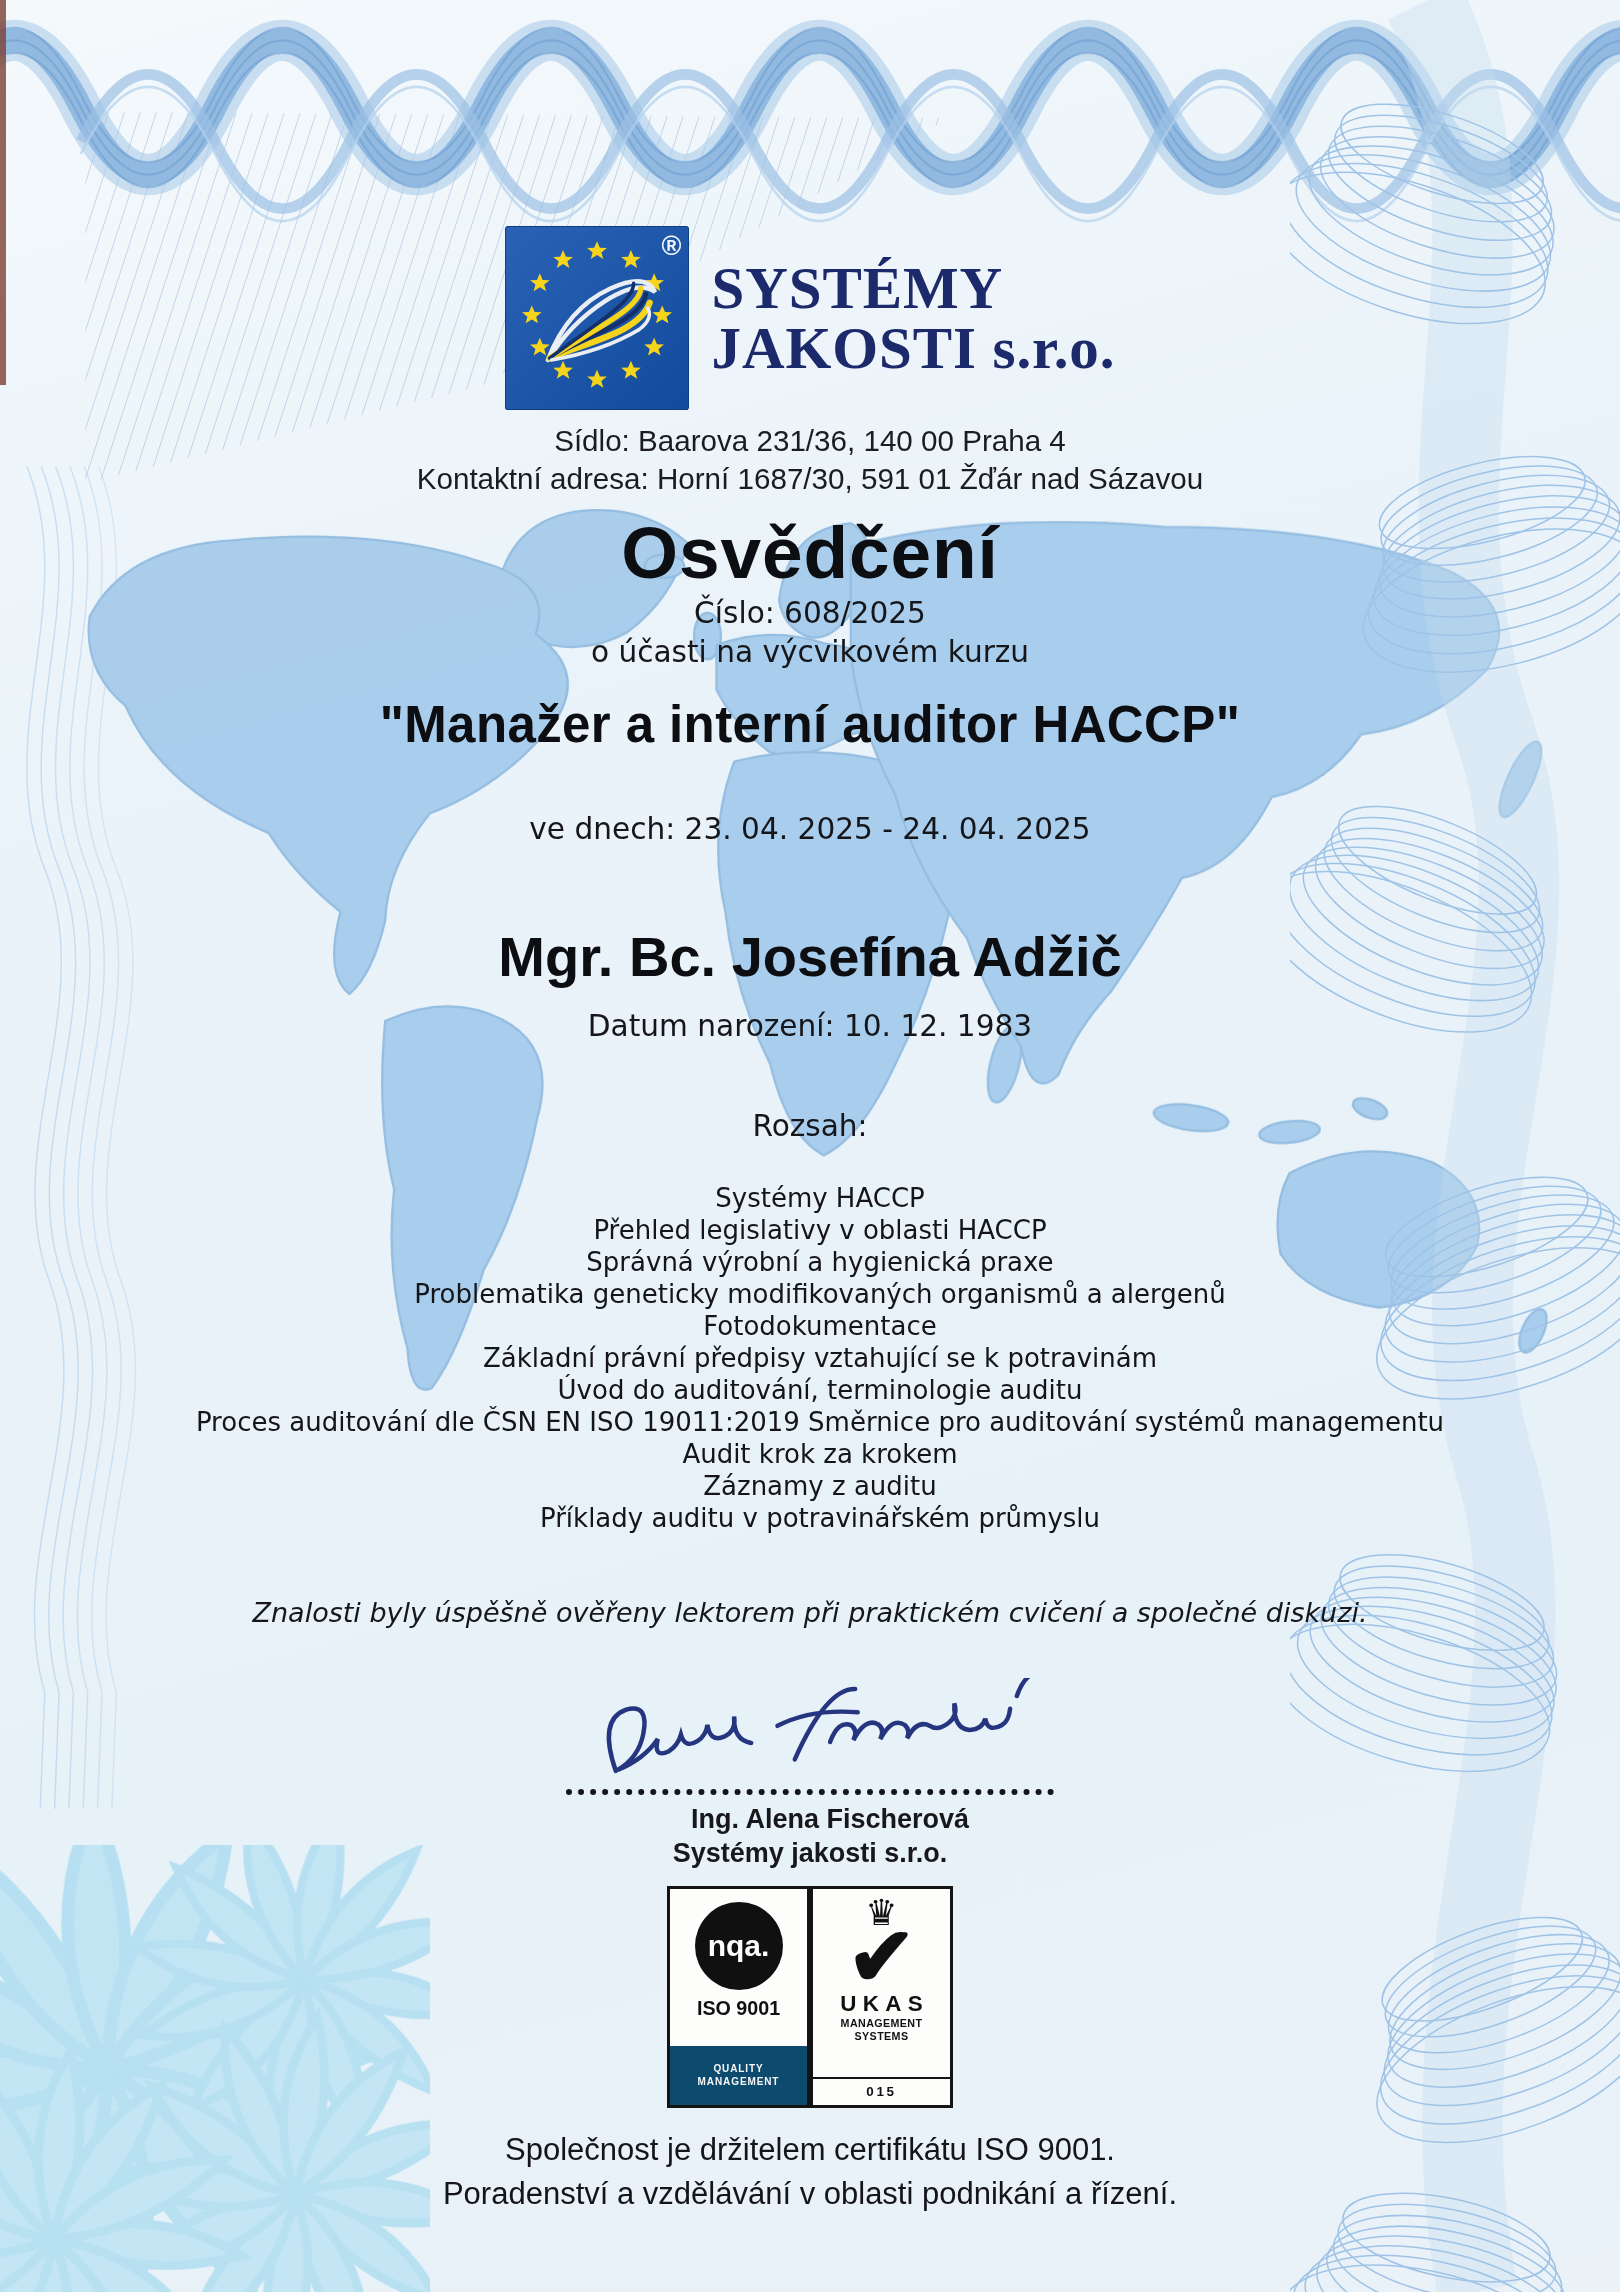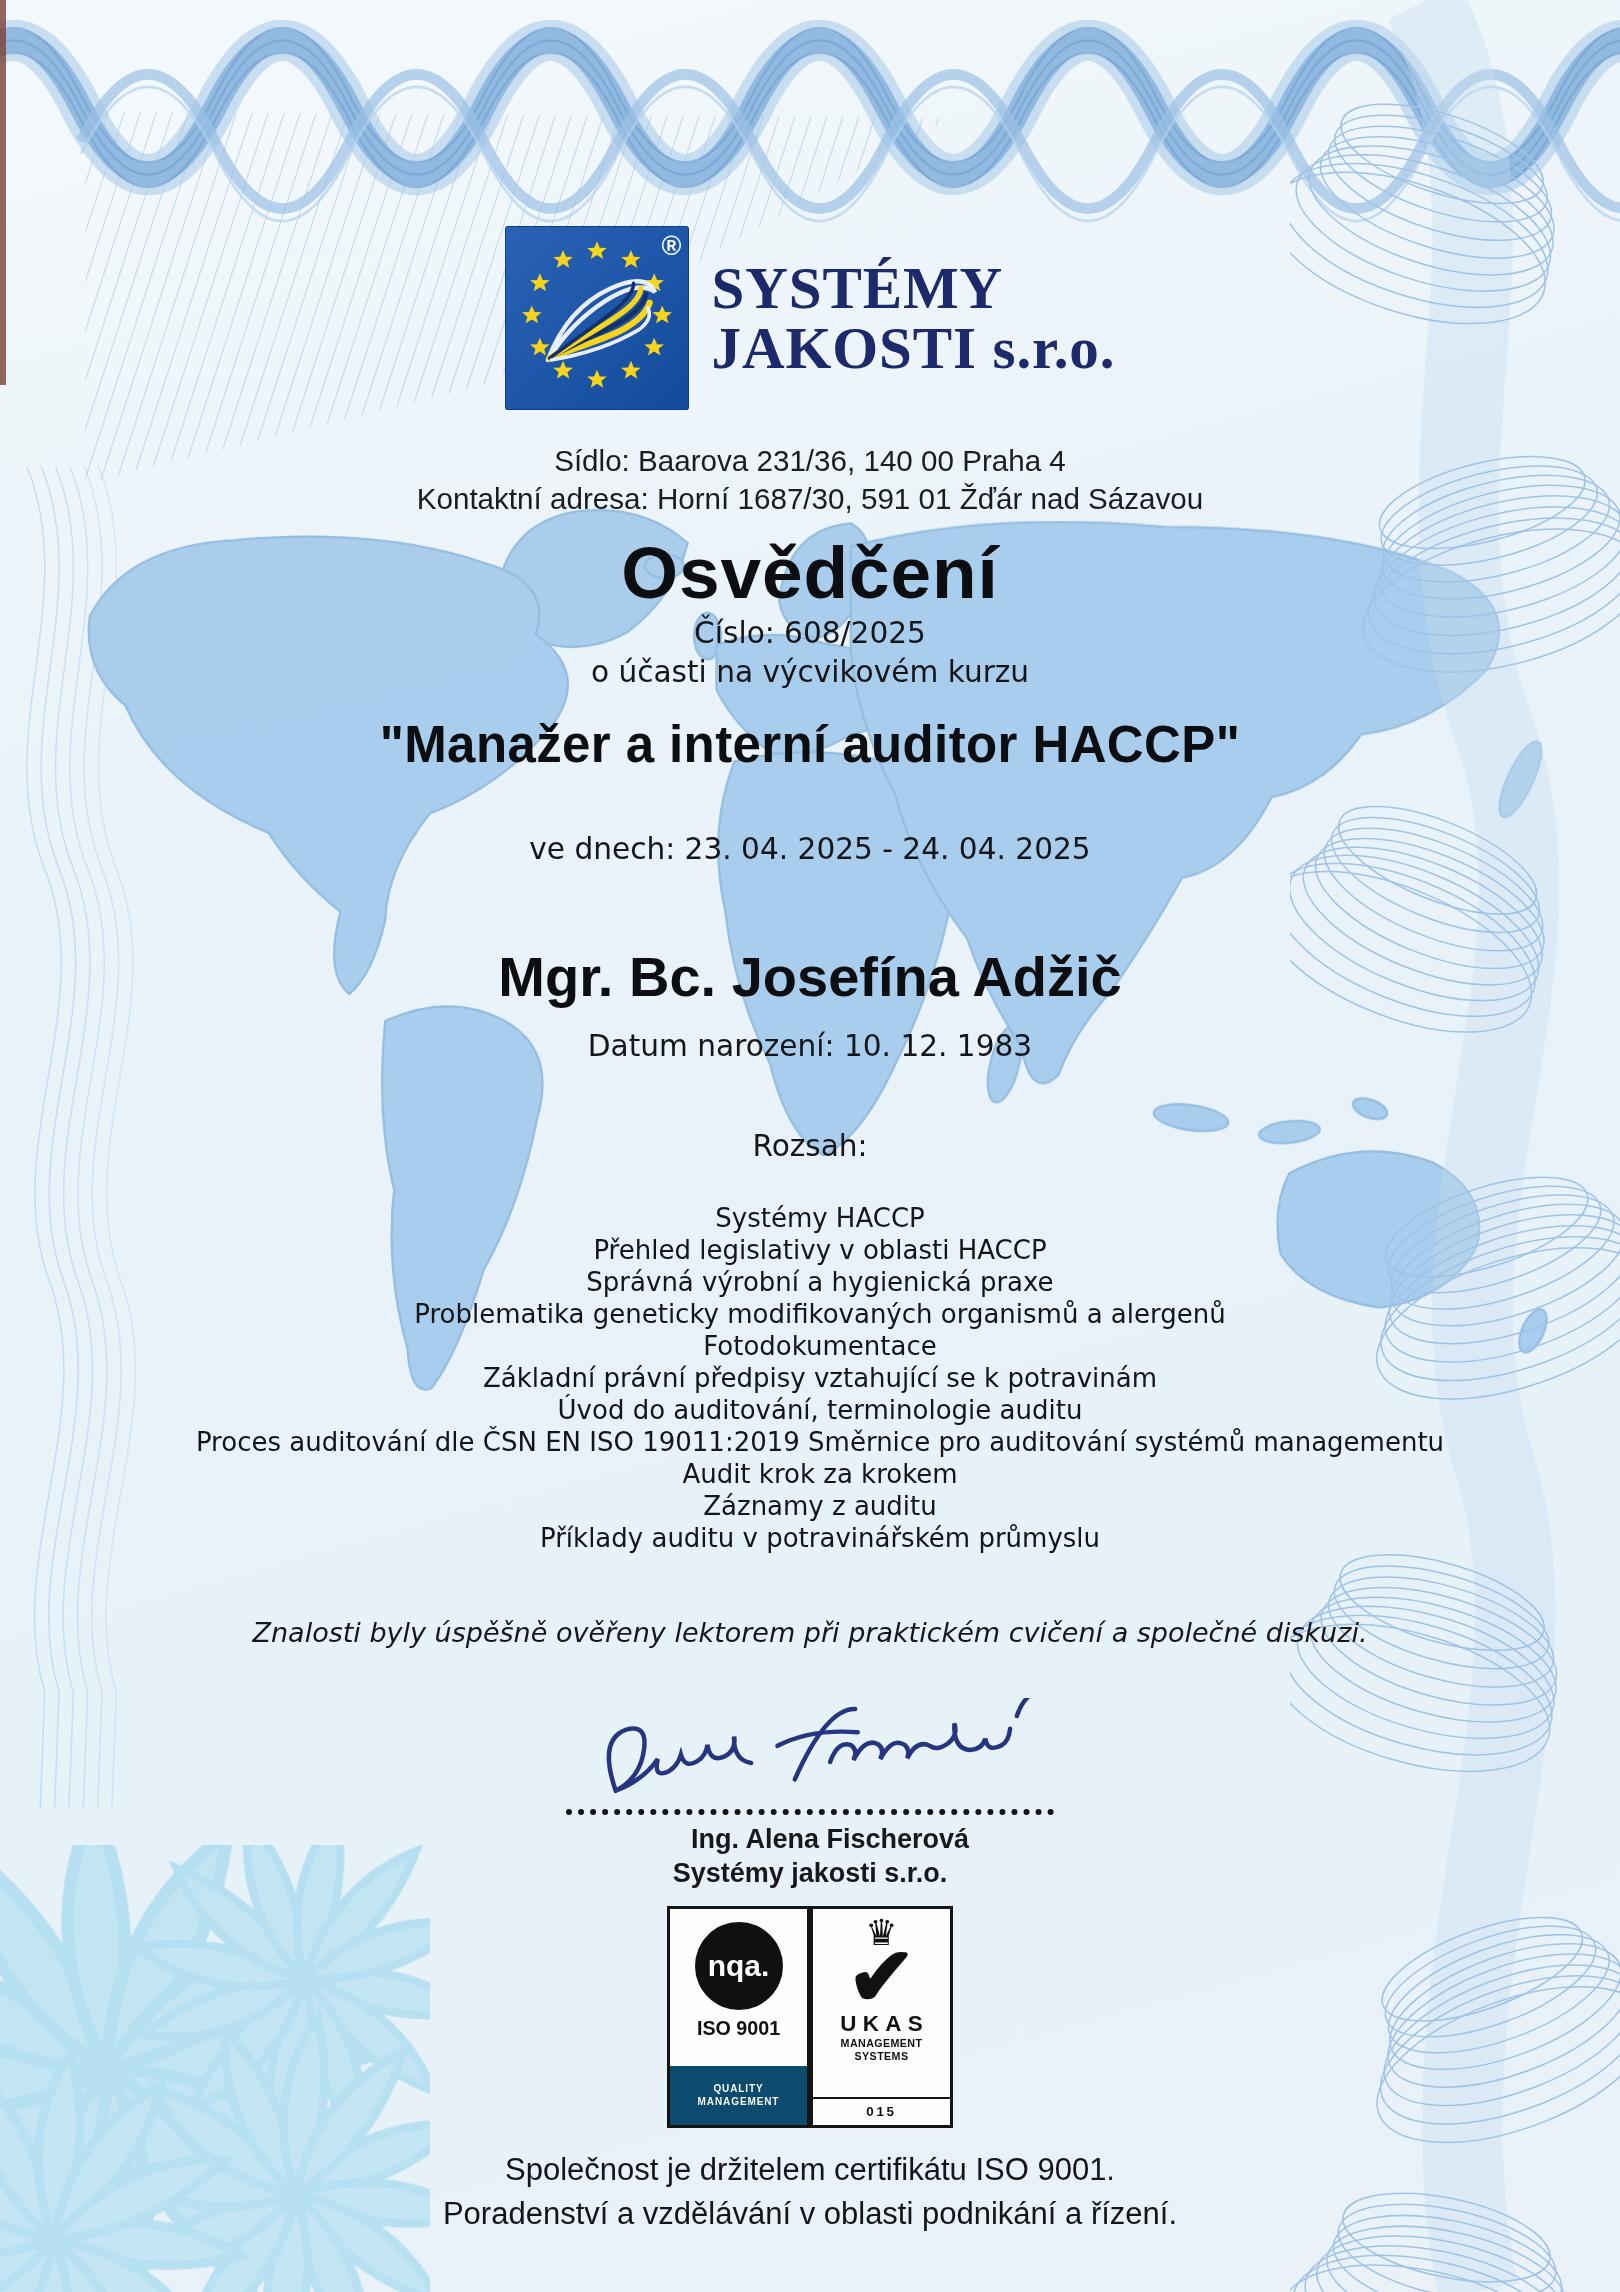--- a/index.html
+++ b/index.html
@@ -14,21 +14,21 @@
 
   
   .logo-row{display:flex;justify-content:center;align-items:center;gap:23px;padding-top:226px;}
   .logo-mark{position:relative;width:184px;height:184px;background:linear-gradient(135deg,#2a62b5,#124a9c);
     border-radius:3.6px;box-shadow:0 0 0 0.9px #0e3d85 inset;}
   .logo-reg{position:absolute;top:5.4px;right:7.2px;color:#f2f6fb;font-size:27px;font-weight:bold;}
   .logo-text{color:#1c2a6b;font-family:"Liberation Serif",serif;text-align:left;line-height:1.02;
     font-size:59px;font-weight:600;letter-spacing:0.9px;}
 
   .addr{font-size:29.6px;line-height:1.28;color:#1b1c20;}
-  .addr-wrap{margin-top:32px;}
+  .addr-wrap{margin-top:12px;}
 
   .title{margin-top:13px;font-size:73px;font-weight:bold;letter-spacing:0.9px;color:#0d0e12;}
   .subline{font-family:"DejaVu Sans",sans-serif;font-size:29.6px;color:#15161a;line-height:1.32;}
   .course{margin-top:23px;font-size:51px;font-weight:bold;color:#0d0e12;letter-spacing:0.4px;}
   .dates{margin-top:56px;}
   .name{margin-top:75px;font-size:56px;font-weight:bold;color:#0d0e12;}
   .birth{margin-top:18px;}
   .scope-label{margin-top:61px;}
   .scope-list{margin-top:36px;}
   .scope-list div{font-family:"DejaVu Sans",sans-serif;font-size:26px;line-height:32px;color:#141518;padding-left:20px;}

